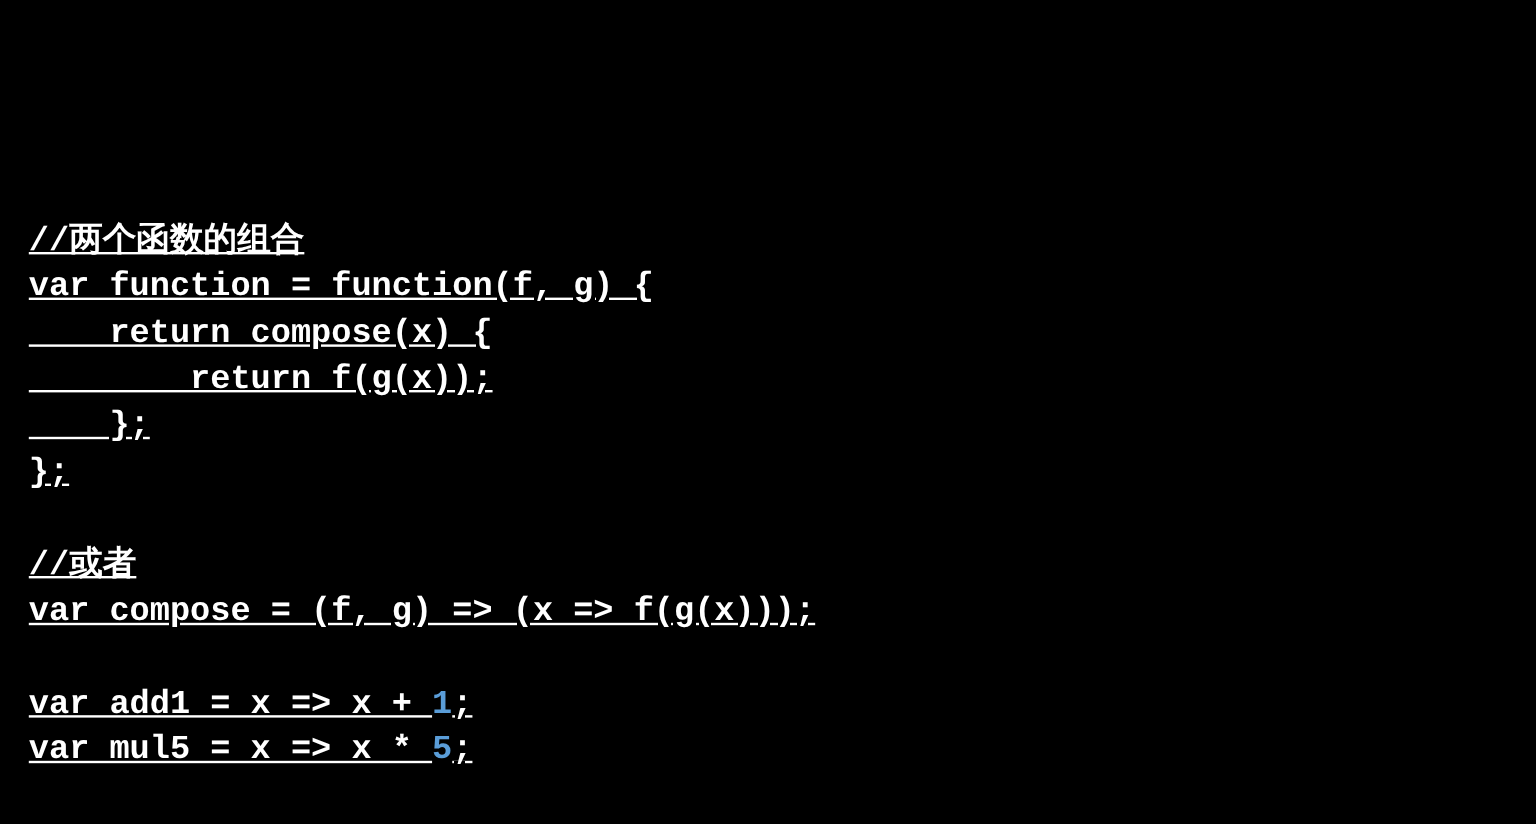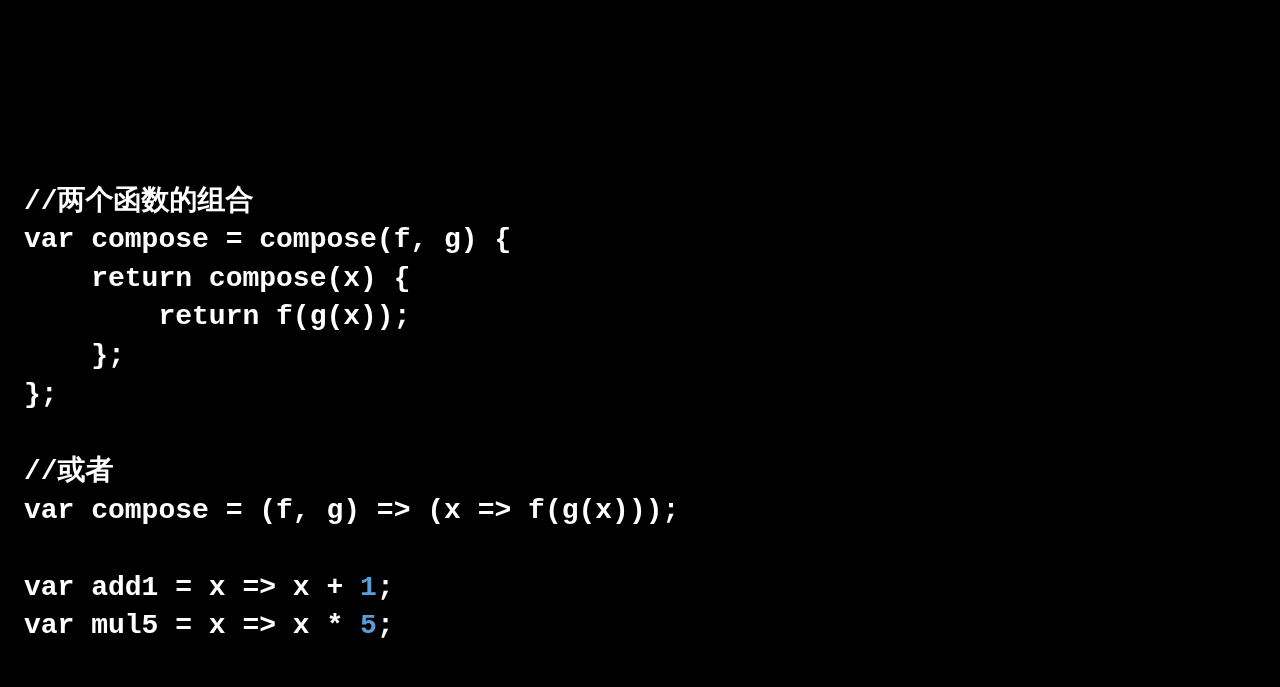--- a/index.html
+++ b/index.html
@@ -12,30 +12,30 @@
       width: 1280px;
       height: 687px;
       font-family: "Courier New", Courier, monospace;
       font-size: 28px;
       font-weight: bold;
       padding: 28px 24px;
       line-height: 1.38;
       white-space: pre;
       overflow: hidden;
     }
-    .w { color: #ffffff; }
+    .w { color: #ffffff; text-decoration: underline; }
     .b { color: #5a9dd8; }
   </style>
 </head>
 <body>
 
 
 
 <div><span class="w">//两个函数的组合</span>
-<span class="w">var compose = compose(f, g) {</span>
+<span class="w">var function = function(f, g) {</span>
 <span class="w">    return compose(x) {</span>
 <span class="w">        return f(g(x));</span>
 <span class="w">    };</span>
 <span class="w">};</span>
 <span class="w"></span>
 <span class="w">//或者</span>
 <span class="w">var compose = (f, g) =&gt; (x =&gt; f(g(x)));</span>
 <span class="w"></span>
 <span class="w">var add1 = x =&gt; x + </span><span class="b">1</span><span class="w">;</span>
 <span class="w">var mul5 = x =&gt; x * </span><span class="b">5</span><span class="w">;</span>

